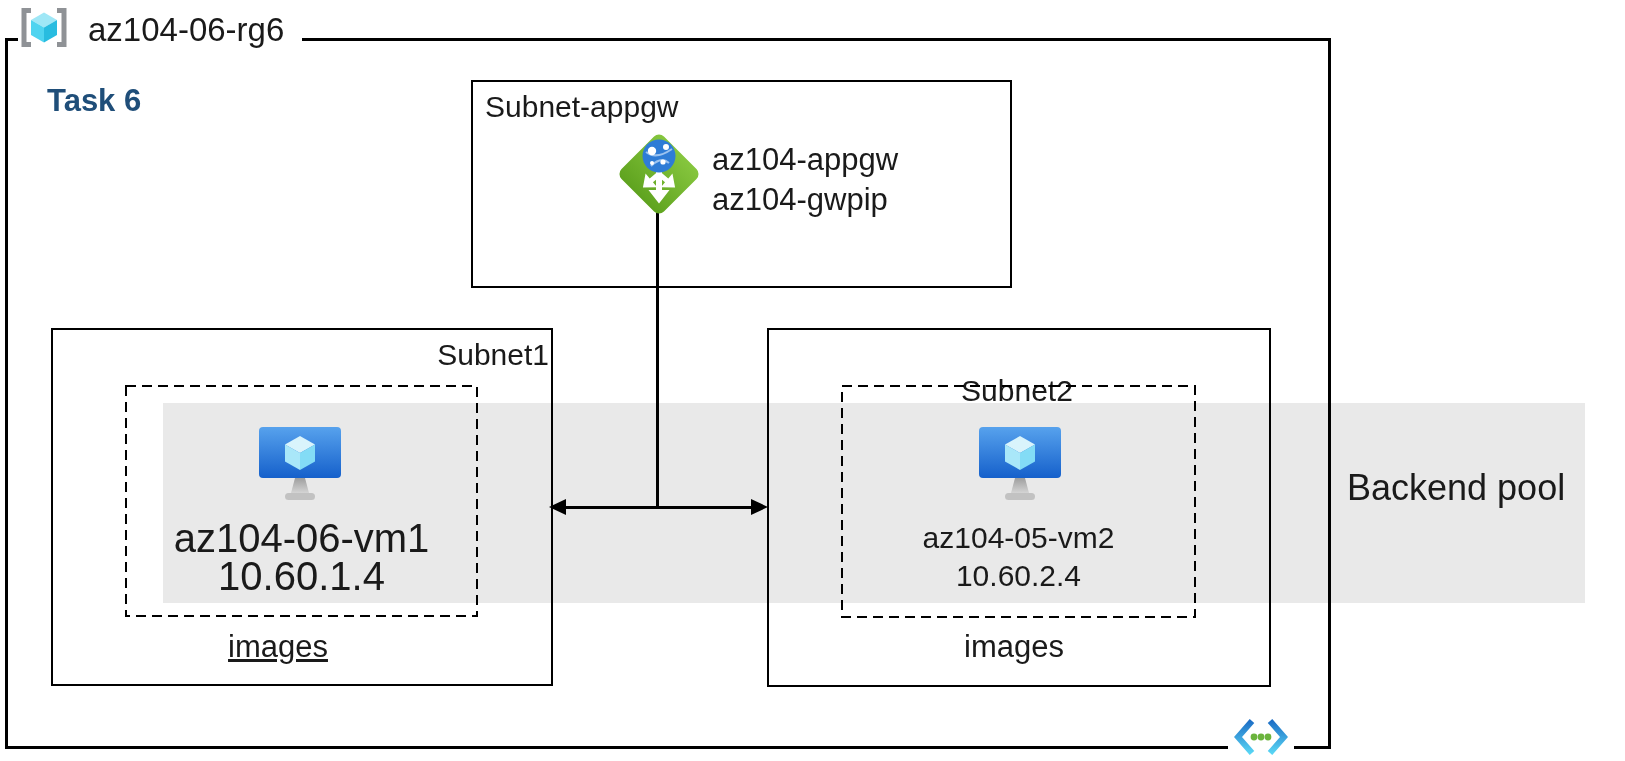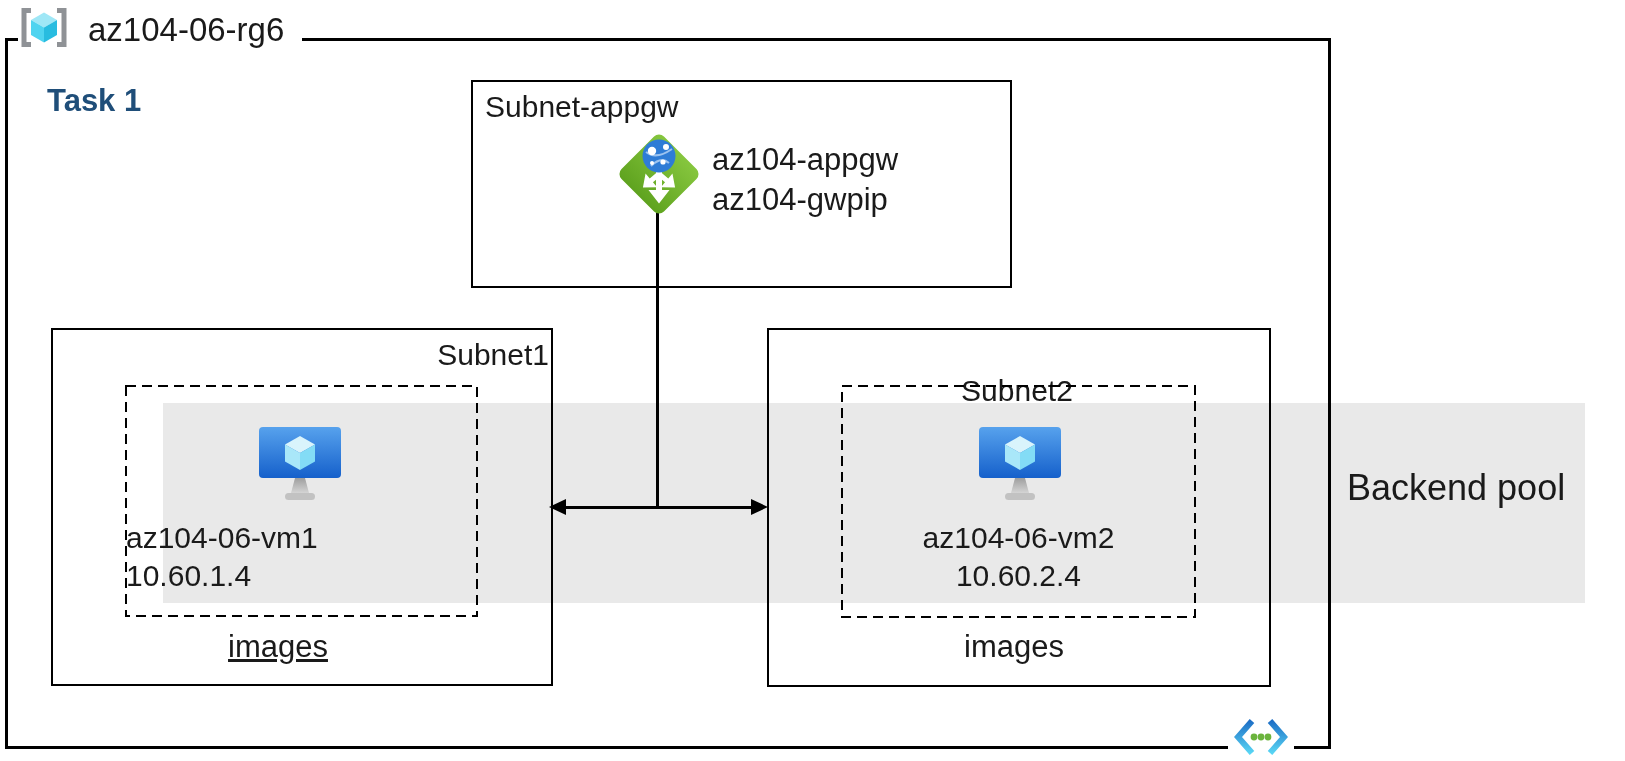--- a/index.html
+++ b/index.html
@@ -29,21 +29,21 @@
   .head-right{left:751px;top:499px;width:0;height:0;border-style:solid;border-width:8.5px 0 8.5px 17px;border-color:transparent transparent transparent #000;z-index:2;}
   
   .subnet1-box{left:51px;top:328px;width:498px;height:354px;border:2px solid #000;z-index:3;pointer-events:none;}
   .subnet2-box{left:767px;top:328px;width:500px;height:355px;border:2px solid #000;z-index:3;pointer-events:none;}
   .subnet1-label{left:51px;top:338px;width:498px;text-align:right;font-size:30px;line-height:34px;z-index:3;}
   .subnet2-label{left:767px;top:338px;width:500px;text-align:center;font-size:30px;line-height:34px;z-index:3;margin-top:36px;}
   .dashed1{left:125px;top:385px;width:353px;height:232px;z-index:3;}
   .dashed2{left:841px;top:385px;width:355px;height:233px;z-index:3;}
   .vm1-icon{left:258px;top:426px;width:84px;height:77px;z-index:3;}
   .vm2-icon{left:978px;top:426px;width:84px;height:77px;z-index:3;}
-  .vm1-text{left:126px;top:519px;width:351px;text-align:left;font-size:30px;line-height:38px;z-index:3;}
+  .vm1-text{left:126px;top:519px;width:351px;text-align:center;font-size:40px;line-height:38px;z-index:3;}
   .vm2-text{left:842px;top:519px;width:353px;text-align:center;font-size:30px;line-height:38px;z-index:3;}
   .images-label{left:126px;top:629px;width:304px;text-align:center;font-size:31px;line-height:36px;z-index:3;text-decoration:underline;}
   .videos-label{left:842px;top:629px;width:344px;text-align:center;font-size:31px;line-height:36px;z-index:3;}
   
   .vnet-backing{left:1228px;top:714px;width:66px;height:46px;background:#fff;z-index:4;}
   .vnet-icon{left:1232px;top:716px;width:58px;height:42px;z-index:5;}
 </style>
 </head>
 <body>
 
@@ -57,21 +57,21 @@
 
   <svg class="abs rg-icon" viewBox="0 0 52 40">
     <path d="M13 3 H6 V37 H13" fill="none" stroke="#8F9296" stroke-width="5"></path>
     <path d="M39 3 H46 V37 H39" fill="none" stroke="#8F9296" stroke-width="5"></path>
     <polygon points="26,5 39,12.5 26,20 13,12.5" fill="#9FE7F6"></polygon>
     <polygon points="13,12.5 26,20 26,35 13,27.5" fill="#4FD4F0"></polygon>
     <polygon points="26,20 39,12.5 39,27.5 26,35" fill="#28BCE0"></polygon>
   </svg>
   <div class="abs rg-title">az104-06-rg6</div>
 
-  <div class="abs task-label">Task 1</div>
+  <div class="abs task-label">Task 6</div>
 
   <div class="abs appgw-box"></div>
   <div class="abs appgw-box-label">Subnet-appgw</div>
 
   <svg class="abs appgw-icon" viewBox="0 0 86 88">
     <defs>
       <linearGradient id="agGreen" x1="0" y1="0" x2="0" y2="1">
         <stop offset="0" stop-color="#86C63E"></stop>
         <stop offset="1" stop-color="#5FA31F"></stop>
       </linearGradient>
@@ -136,21 +136,21 @@
   </svg>
   <svg class="abs vm2-icon" viewBox="0 0 84 77">
     <rect x="1" y="1" width="82" height="51" rx="4" fill="url(#vmBlue1)"></rect>
     <polygon points="42,10 57,18.5 42,27 27,18.5" fill="#D9F4FC"></polygon>
     <polygon points="27,18.5 42,27 42,44 27,35.5" fill="#A9E7F9"></polygon>
     <polygon points="42,27 57,18.5 57,35.5 42,44" fill="#83DCF6"></polygon>
     <polygon points="37,52 47,52 51,67 33,67" fill="url(#stand1)"></polygon>
     <rect x="27" y="67" width="30" height="7" rx="3.5" fill="#C2C2C2"></rect>
   </svg>
   <div class="abs vm2-text">
-    <div>az104-06-vm2</div>
+    <div>az104-05-vm2</div>
     <div>10.60.2.4</div>
   </div>
   <div class="abs videos-label">images</div>
 
   <div class="abs vnet-backing"></div>
   <svg class="abs vnet-icon" viewBox="0 0 58 42">
     <defs>
       <linearGradient id="vnetBlue" x1="0" y1="0" x2="0" y2="1">
         <stop offset="0" stop-color="#1E6FC6"></stop>
         <stop offset="1" stop-color="#58D5F4"></stop>

